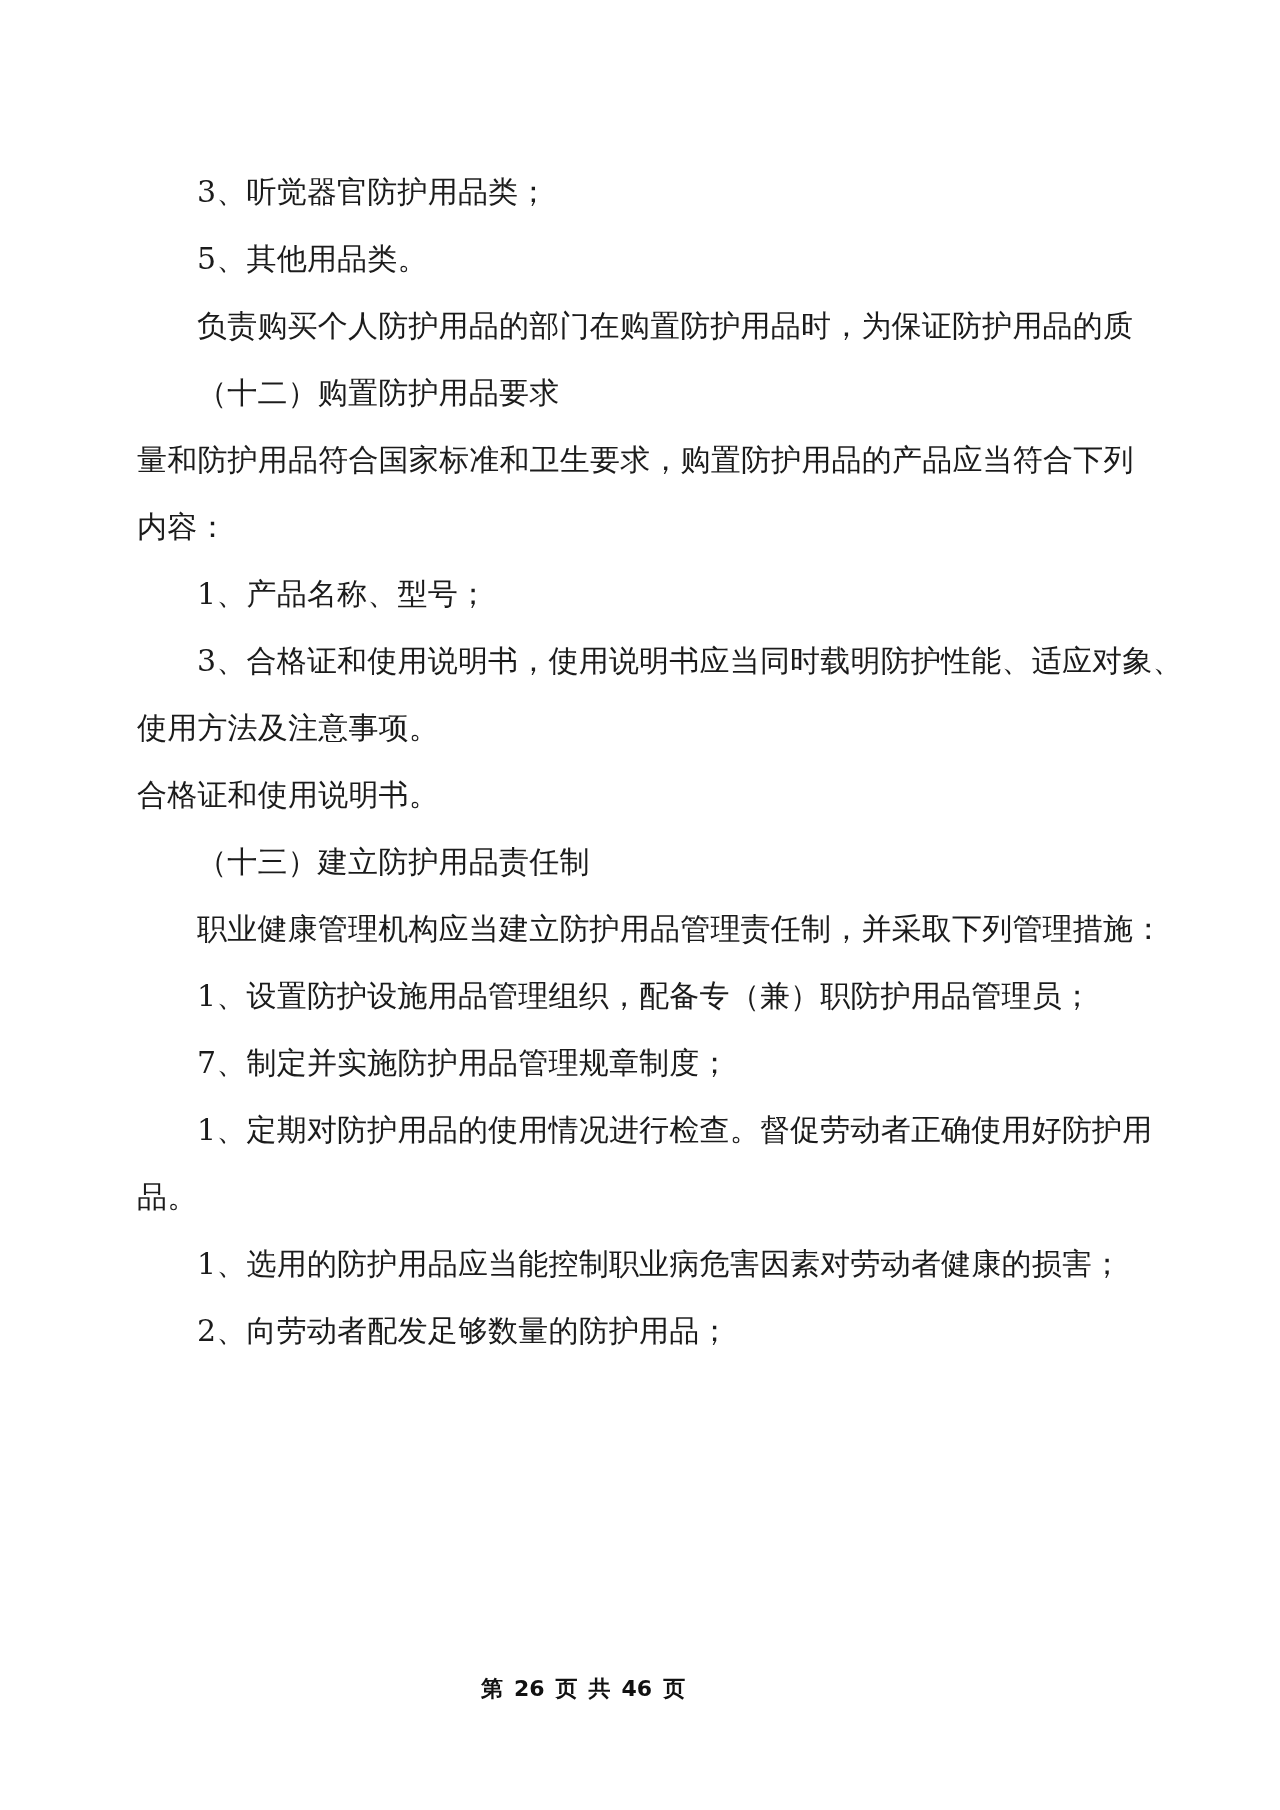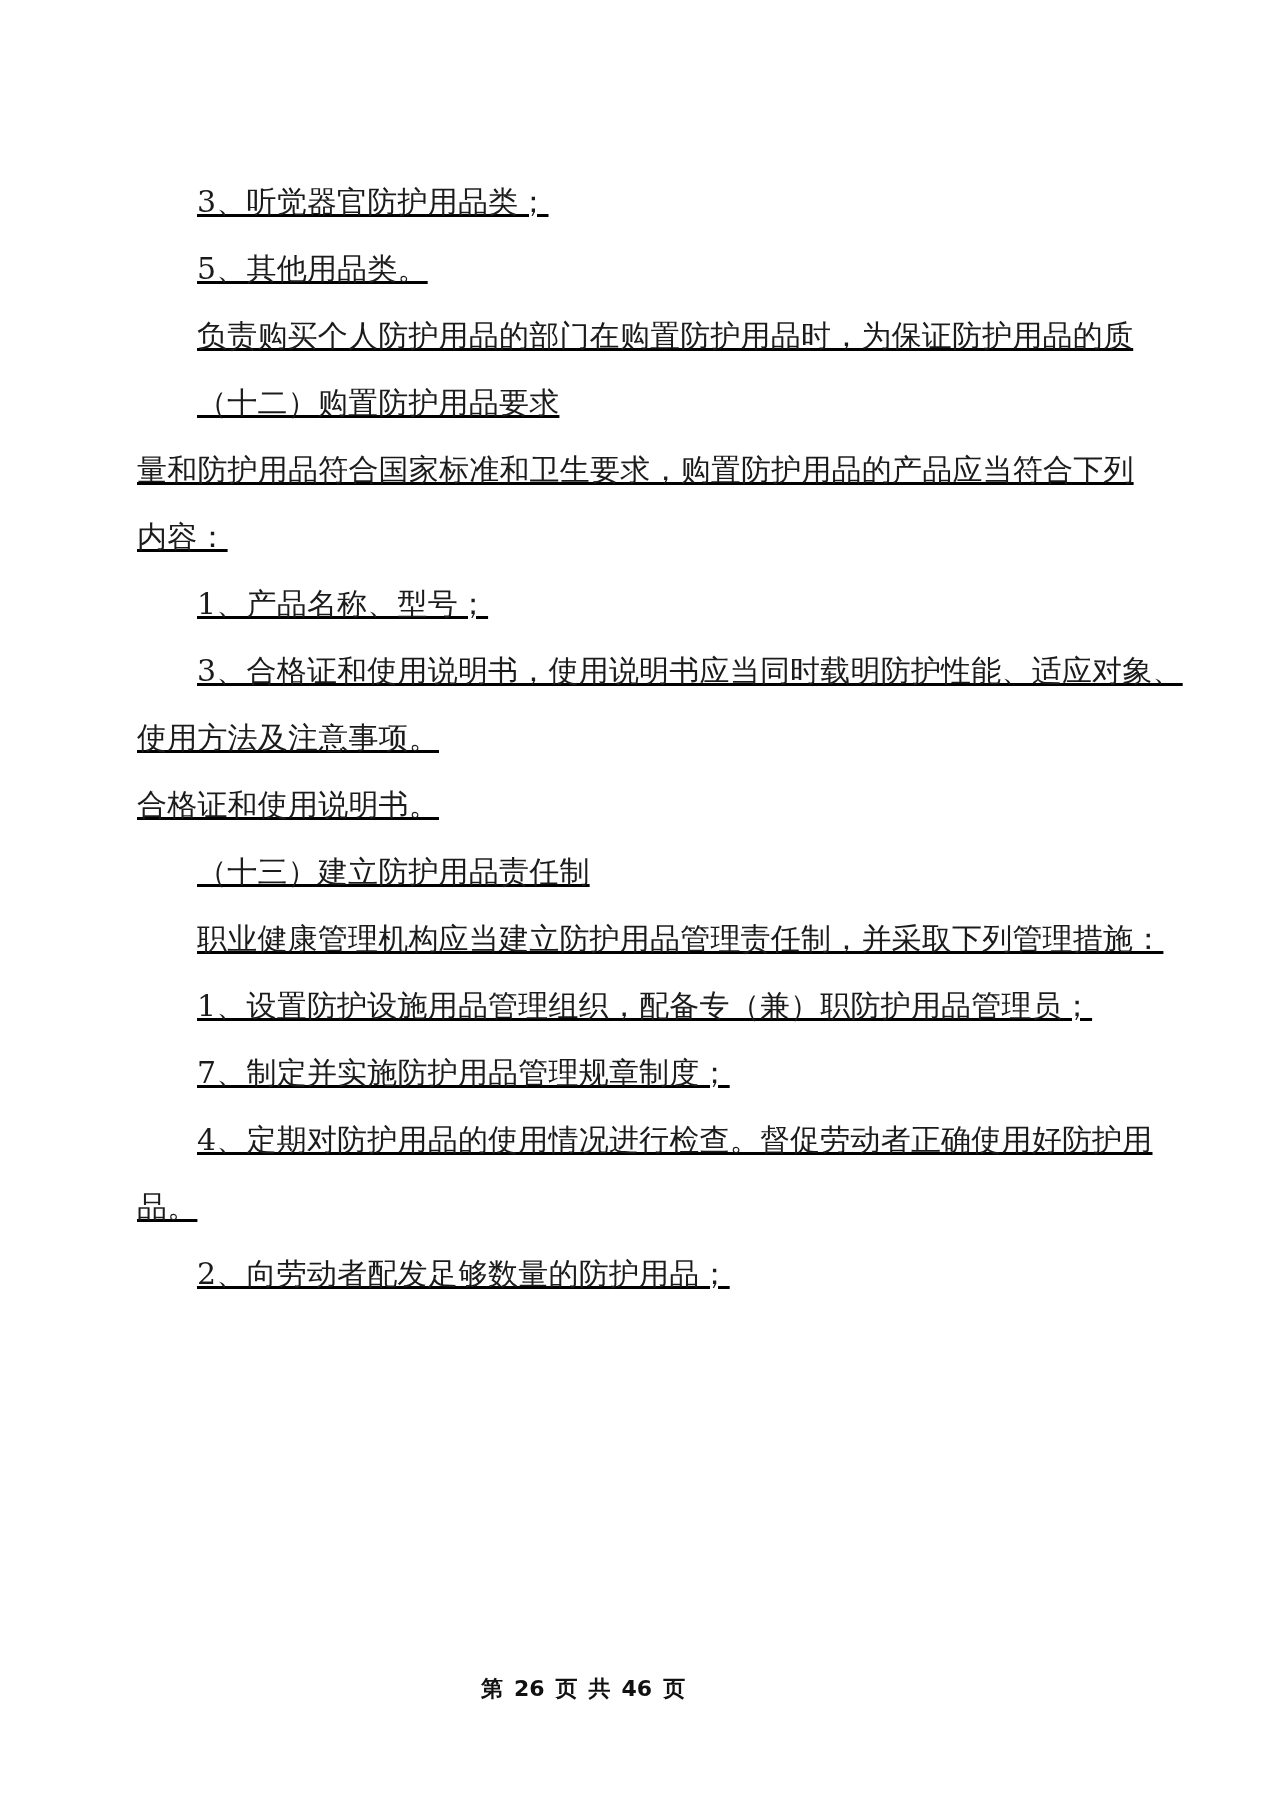--- a/index.html
+++ b/index.html
@@ -15,23 +15,22 @@
   .page {
     position: relative;
     width: 1280px;
     height: 1810px;
     background: #ffffff;
     overflow: hidden;
   }
   .content {
     position: absolute;
     left: 137px;
-    top: 168px;
+    top: 158px;
     width: 1006px;
-    text-decoration: underline;
   }
   .line {
     font-size: 30px;
     line-height: 67px;
     height: 67px;
     white-space: pre;
     color: #1b1b1b;
     letter-spacing: 0.2px;
   }
   .line.indent {
@@ -65,22 +64,23 @@
       <div class="line">量和防护用品符合国家标准和卫生要求，购置防护用品的产品应当符合下列</div>
       <div class="line">内容：</div>
       <div class="line indent">1、产品名称、型号；</div>
       <div class="line indent">3、合格证和使用说明书，使用说明书应当同时载明防护性能、适应对象、</div>
       <div class="line">使用方法及注意事项。</div>
       <div class="line">合格证和使用说明书。</div>
       <div class="line indent">（十三）建立防护用品责任制</div>
       <div class="line indent">职业健康管理机构应当建立防护用品管理责任制，并采取下列管理措施：</div>
       <div class="line indent">1、设置防护设施用品管理组织，配备专（兼）职防护用品管理员；</div>
       <div class="line indent">7、制定并实施防护用品管理规章制度；</div>
-      <div class="line indent">4、定期对防护用品的使用情况进行检查。督促劳动者正确使用好防护用</div>
+      <div class="line indent">1、定期对防护用品的使用情况进行检查。督促劳动者正确使用好防护用</div>
       <div class="line">品。</div>
+      <div class="line indent">1、选用的防护用品应当能控制职业病危害因素对劳动者健康的损害；</div>
       <div class="line indent">2、向劳动者配发足够数量的防护用品；</div>
     </div>
   <div class="footer">
     <span>第</span>
     <span>26</span>
     <span>页</span>
     <span>共</span>
     <span>46</span>
     <span>页</span>
   </div>

